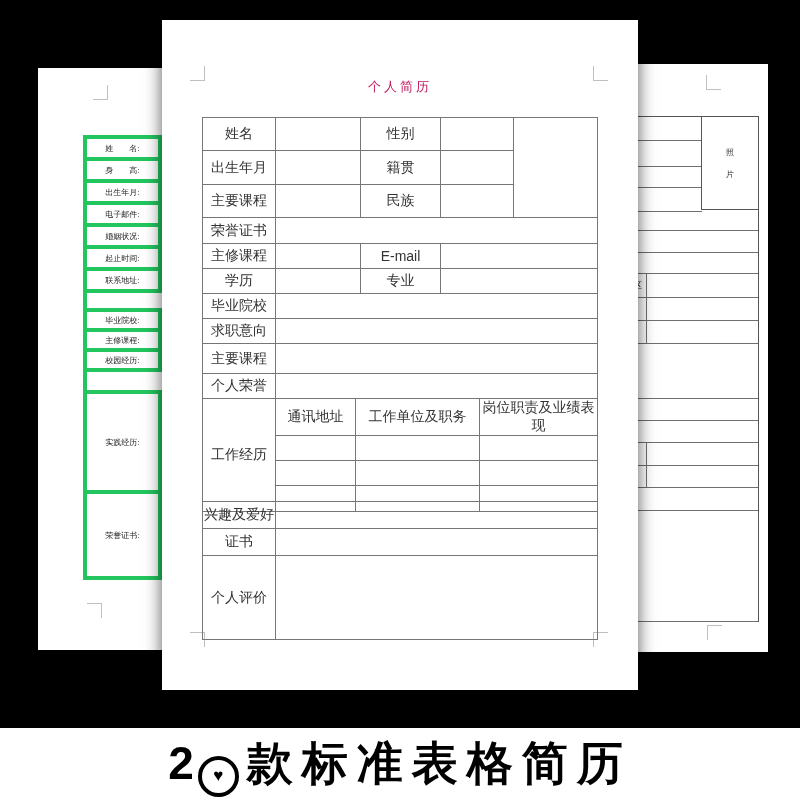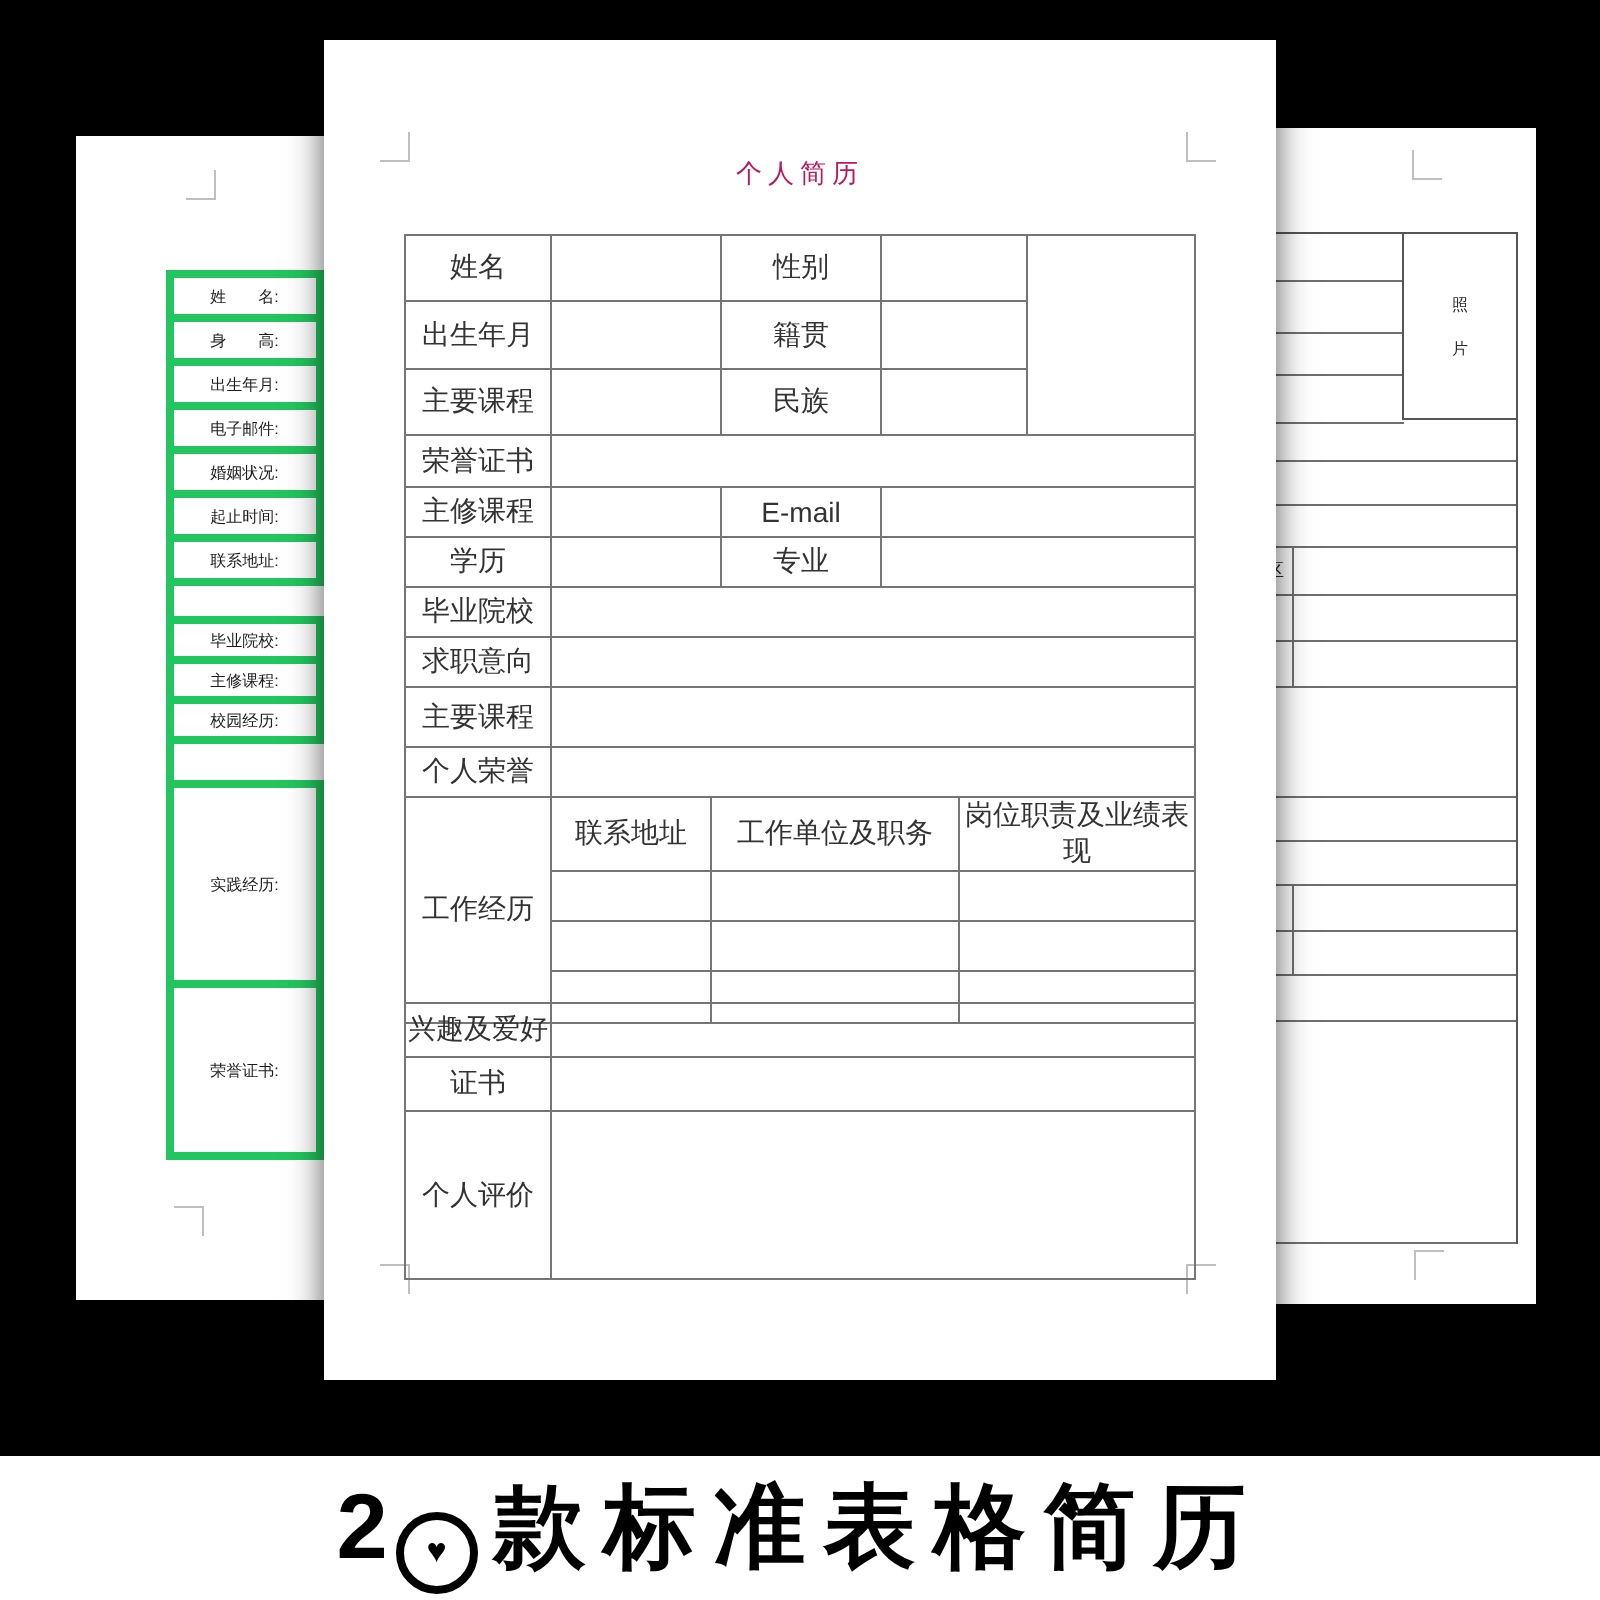--- a/index.html
+++ b/index.html
@@ -240,21 +240,21 @@
     <table class="cp-table t2">
       <colgroup>
           <col style="width:73px">
           <col style="width:80px">
           <col style="width:124px">
           <col style="width:118px">
         </colgroup>
       <tbody>
           <tr class="h27">
         <td rowspan="4">工作经历</td>
-        <td>联系地址</td>
+        <td>通讯地址</td>
         <td>工作单位及职务</td>
         <td>岗位职责及业绩表现</td>
       </tr>
       <tr class="h25">
             <td></td>
             <td></td>
             <td></td>
           </tr>
       <tr class="h25">
             <td></td>

